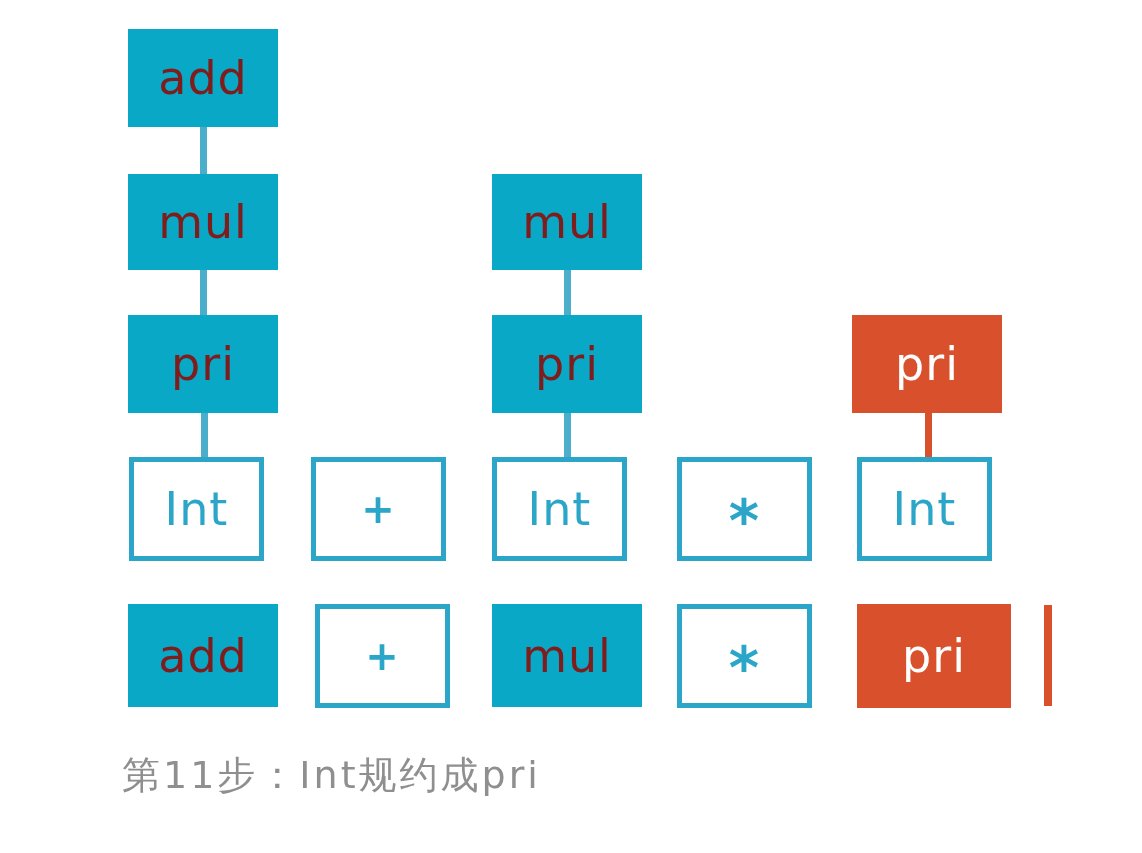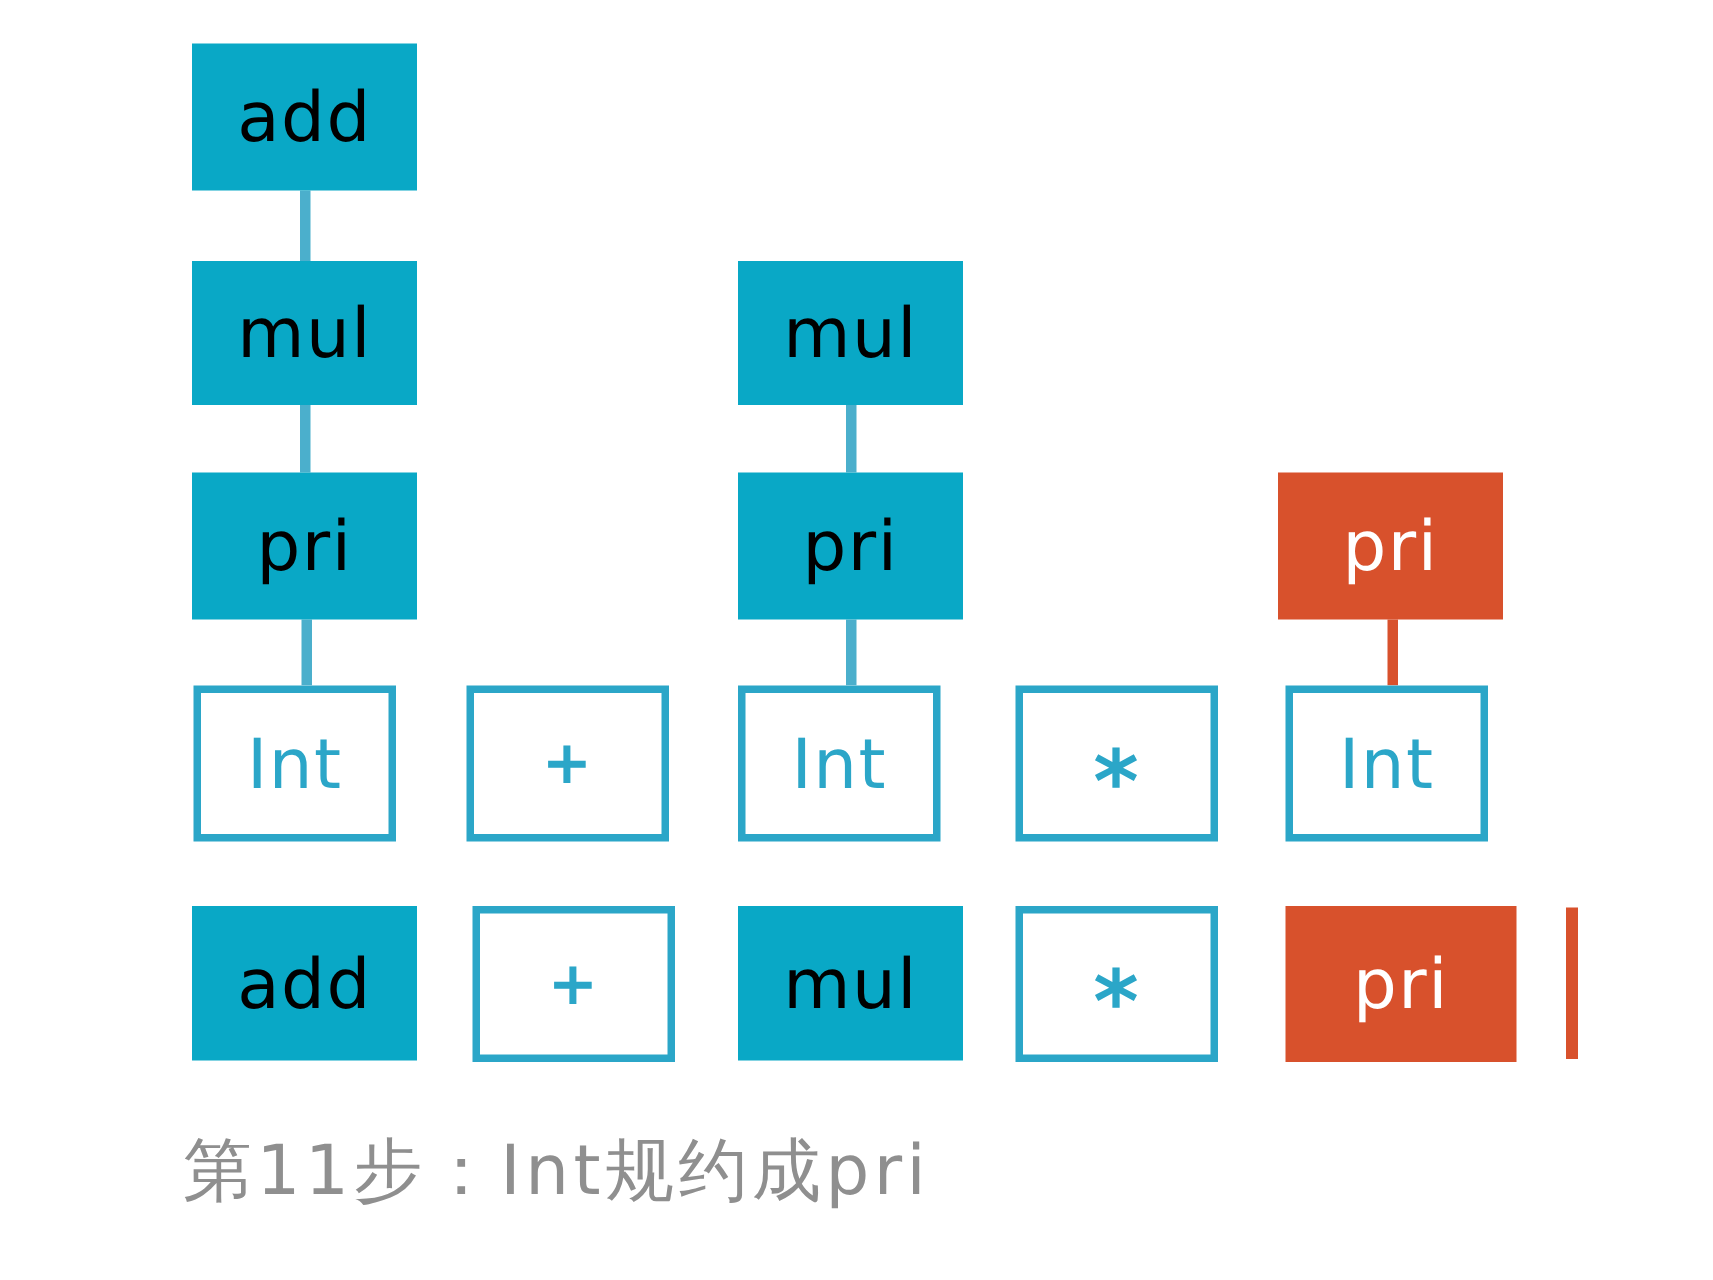--- a/index.html
+++ b/index.html
@@ -21,21 +21,21 @@
     box-sizing: border-box;
     display: flex;
     align-items: center;
     justify-content: center;
     font-size: 46px;
     letter-spacing: 1px;
     user-select: none;
   }
   .filled {
     background: #09A8C6;
-    color: #000000;
+    color: #7f1d1d;
   }
   .orange {
     background: #D8512C;
     color: #ffffff;
   }
   .outlined {
     background: #ffffff;
     border: 5px solid #2BA6C8;
     color: #2BA6C8;
     width: 135px;
@@ -54,21 +54,21 @@
     left: 1044px;
     top: 605px;
     width: 8px;
     height: 101px;
     background: #D8512C;
   }
   .caption {
     position: absolute;
     left: 122px;
     top: 750px;
-    font-size: 46px;
+    font-size: 38px;
     letter-spacing: 3px;
     color: #8F8F8F;
     white-space: nowrap;
   }
 
   
   .n-add-root { left: 128px; top: 29px;  height: 98px; }
   .n-mul-left { left: 128px; top: 174px; height: 96px; }
   .n-pri-left { left: 128px; top: 315px; height: 98px; }
   .n-int-left { left: 129px; top: 457px; height: 104px; }

